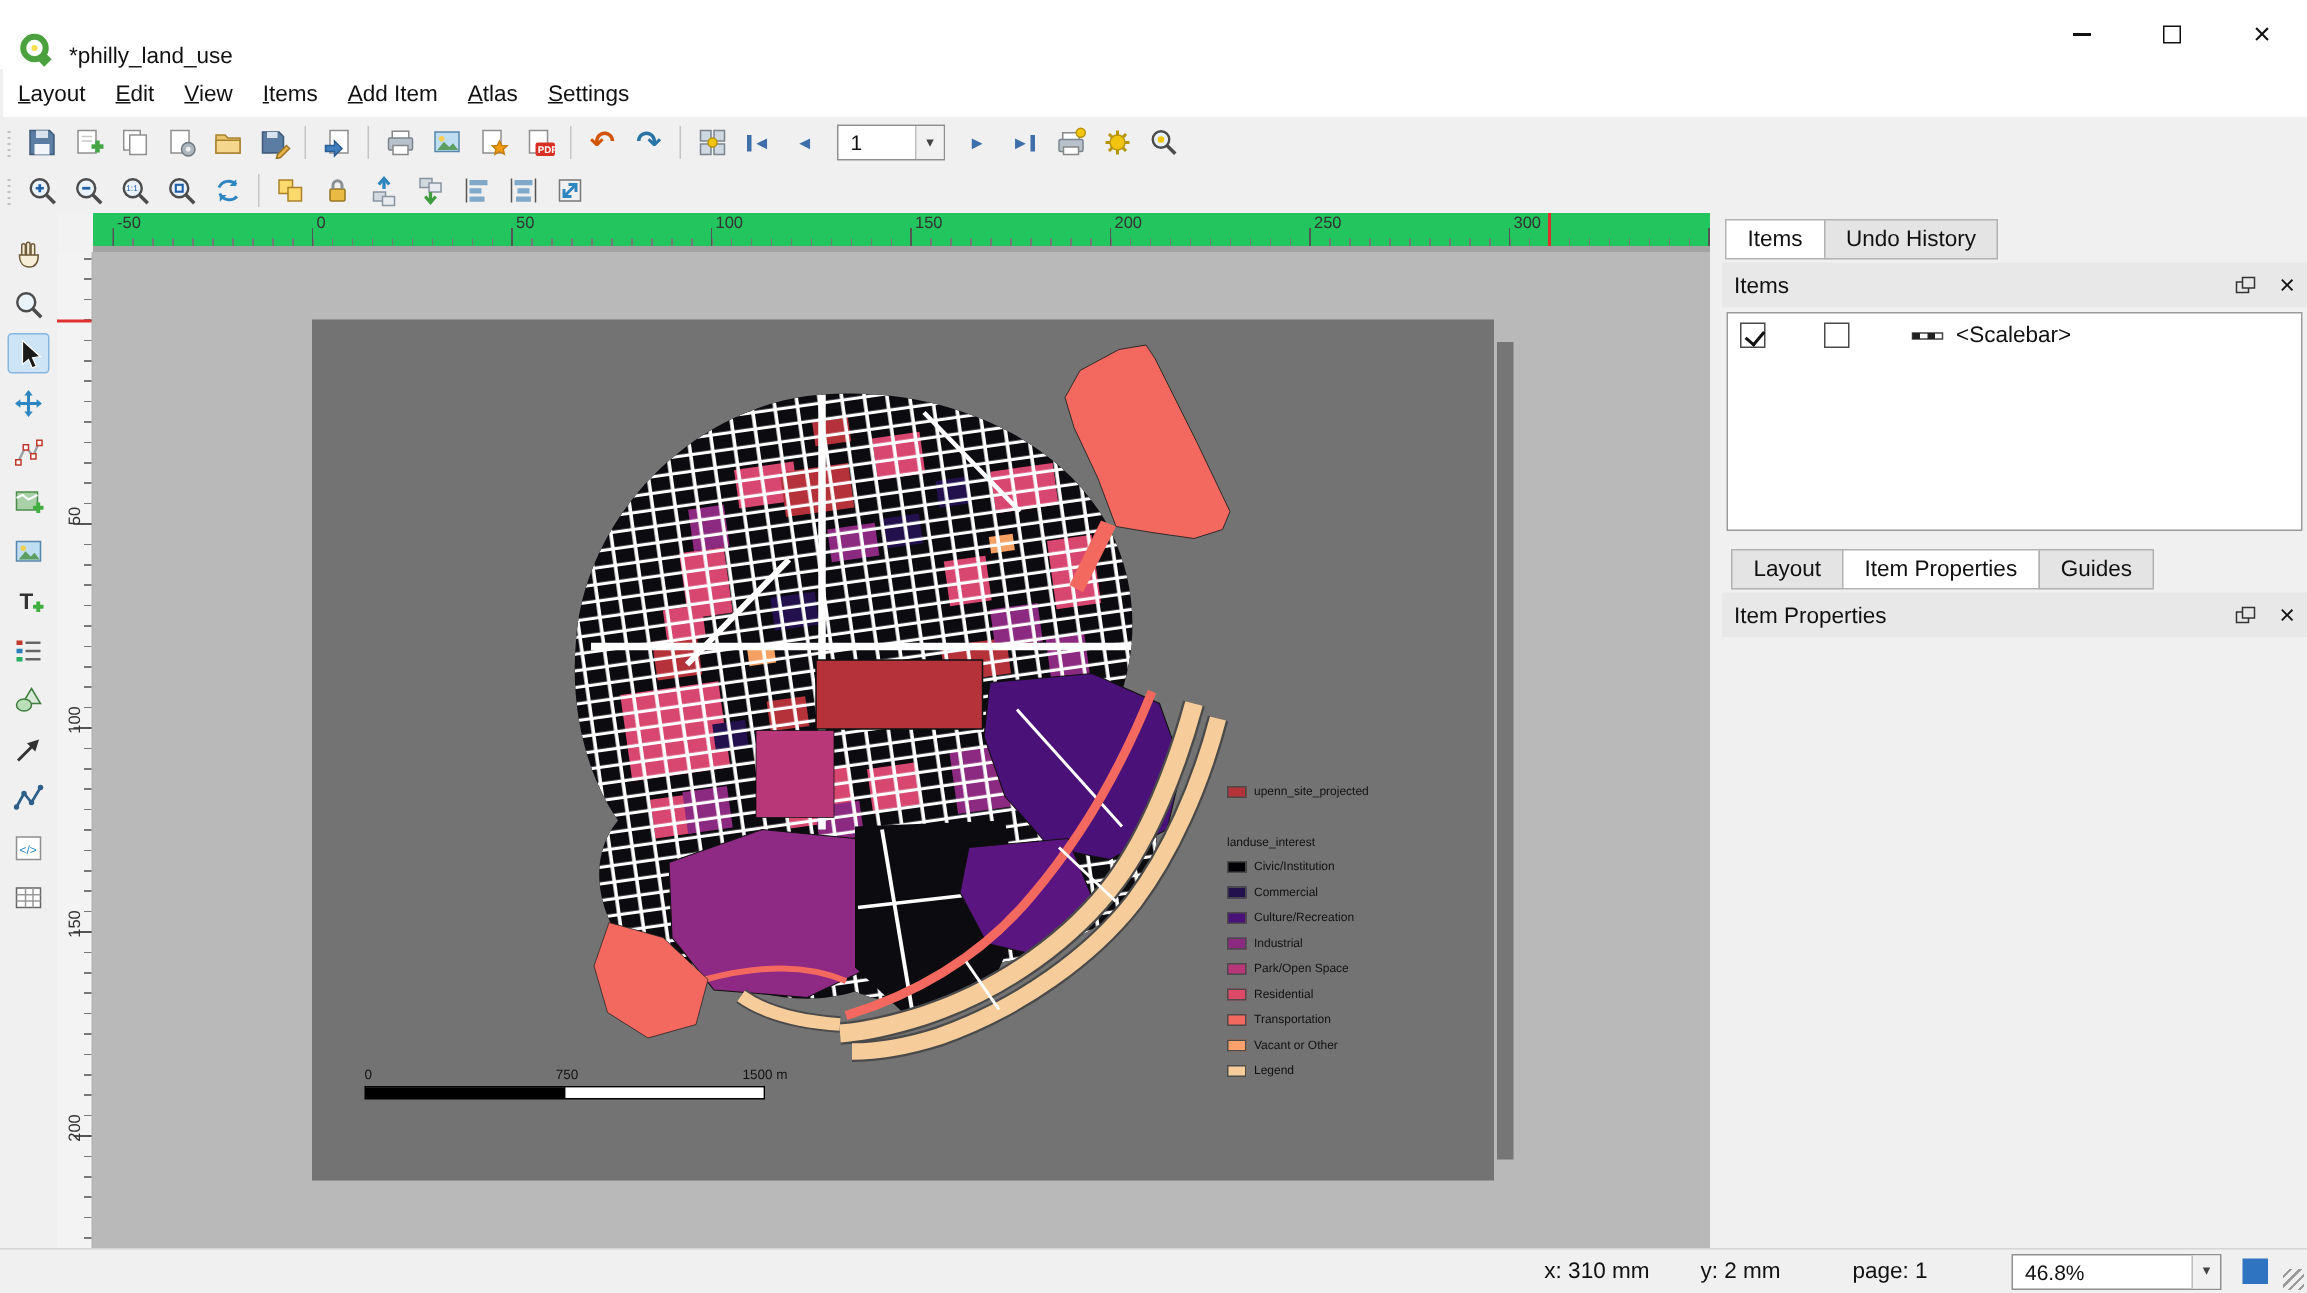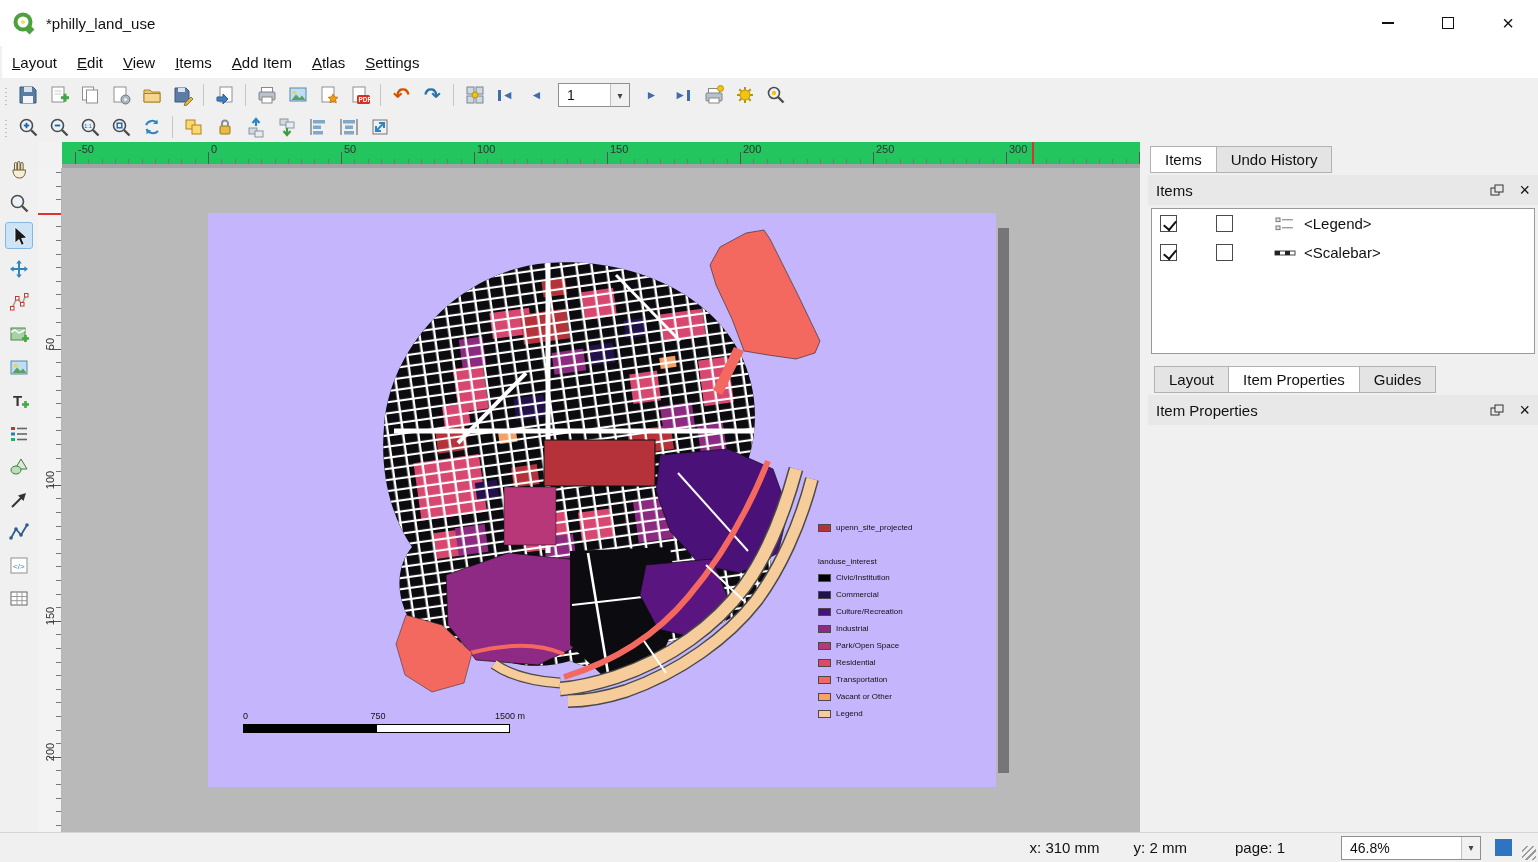--- a/index.html
+++ b/index.html
@@ -2,21 +2,21 @@
 <html><head>
 <meta charset="utf-8">
 <style>
 *{box-sizing:border-box;margin:0;padding:0}
 body{background:#555;font-family:"Liberation Sans","DejaVu Sans",sans-serif}
 .window{position:relative;width:1538px;height:862px;background:#f0f0f0;color:#111;overflow:hidden;outline:1px solid #8a8a8a}
 svg{display:block}
 svg text{font-family:"Liberation Sans","DejaVu Sans",sans-serif}
 
 
-.titlebar{position:absolute;top:0;left:0;right:0;height:46px;background:#fff;display:flex;align-items:center}
+.titlebar{position:absolute;top:0;left:0;right:0;height:46px;background:#fff;display:flex;align-items:flex-end}
 .app-icon{margin-left:10px}
 .title{margin-left:10px;font-size:15px}
 .win-controls{margin-left:auto;display:flex;height:100%}
 .win-btn{width:60px;height:100%;display:flex;align-items:center;justify-content:center;font-size:20px;color:#111}
 .glyph-min{width:12px;height:1.5px;background:#111}
 .glyph-max{width:12px;height:12px;border:1.3px solid #111}
 
 
 .menubar{position:absolute;top:46px;left:2px;right:0;height:32px;background:#fff;display:flex;align-items:center;font-size:15px}
 .menu-item{display:inline-block;padding:5px 10px}
@@ -52,21 +52,21 @@
 .hruler .major{left:13px;right:0;height:12px;background:repeating-linear-gradient(90deg,#555 0 1px,transparent 1px 133px)}
 .hruler .num{position:absolute;top:1px;font-size:11px;color:#333}
 .hruler .cursor{position:absolute;top:0;bottom:0;width:1.5px;background:#e03131;left:970px}
 .vruler{position:absolute;left:38px;top:26px;width:24px;bottom:0;background:#f3f3f3;border-right:1px solid #b4b4b4}
 .vruler .minor{position:absolute;right:0;top:4px;bottom:0;width:5px;background:repeating-linear-gradient(180deg,#777 0 1px,transparent 1px 13.6px)}
 .vruler .major{position:absolute;right:0;top:45px;bottom:0;width:12px;background:repeating-linear-gradient(180deg,#555 0 1px,transparent 1px 136px)}
 .vruler .num{position:absolute;left:0;width:24px;text-align:center;font-size:11px;color:#333;transform:rotate(-90deg)}
 .vruler .cursor{position:absolute;left:0;right:0;height:1.5px;background:#e03131;top:45px}
 
 .canvas{position:absolute;left:62px;top:26px;width:1078px;height:664px;background:#b9b9b9;overflow:hidden}
-.page{position:absolute;left:146px;top:45px;width:788px;height:574px;background:#c4b5fd}
+.page{position:absolute;left:146px;top:45px;width:788px;height:574px;background:#737373}
 .page-shadow{position:absolute;left:936px;top:60px;width:11px;height:545px;background:#767676}
 .mapsvg{position:absolute;left:0;top:0}
 
 
 .legend{position:absolute;left:610px;top:306px;width:175px}
 .lrow{display:flex;align-items:center;gap:5px;height:17px;font-size:8px}
 .lgroup{height:16px;margin-top:17px}
 .lsw{width:13px;height:8px;border:1px solid #4a4a4a;flex:none}
 .llabel{white-space:nowrap}
 .scalebar{position:absolute;left:35px;top:498px;width:268px;height:26px;font-size:9px}
@@ -696,33 +696,20 @@
             </svg>
           </span>
         <span class="close-btn">×</span>
       </div>
 
       <div class="tree">
         <div class="tree-row">
           <span class="cb checked cb1"></span>
           <span class="cb cb2"></span>
           <span class="ticon">
-              <svg width="20" height="14" viewBox="0 0 20 14">
-                <rect x="1" y="1" width="4" height="3.6" fill="#e8e8e8" stroke="#777"></rect>
-                <rect x="1" y="9" width="4" height="3.6" fill="#e8e8e8" stroke="#777"></rect>
-                <line x1="7" y1="2.8" x2="18" y2="2.8" stroke="#777"></line>
-                <line x1="7" y1="10.8" x2="18" y2="10.8" stroke="#777"></line>
-              </svg>
-            </span>
-          <span class="tlabel">&lt;Legend&gt;</span>
-        </div>
-        <div class="tree-row">
-          <span class="cb checked cb1"></span>
-          <span class="cb cb2"></span>
-          <span class="ticon">
               <svg width="22" height="8" viewBox="0 0 22 8">
                 <rect x="1" y="2" width="20" height="4" fill="#fff" stroke="#444"></rect>
                 <rect x="1" y="2" width="5" height="4" fill="#222"></rect>
                 <rect x="11" y="2" width="5" height="4" fill="#222"></rect>
               </svg>
             </span>
           <span class="tlabel">&lt;Scalebar&gt;</span>
         </div>
       </div>
 

